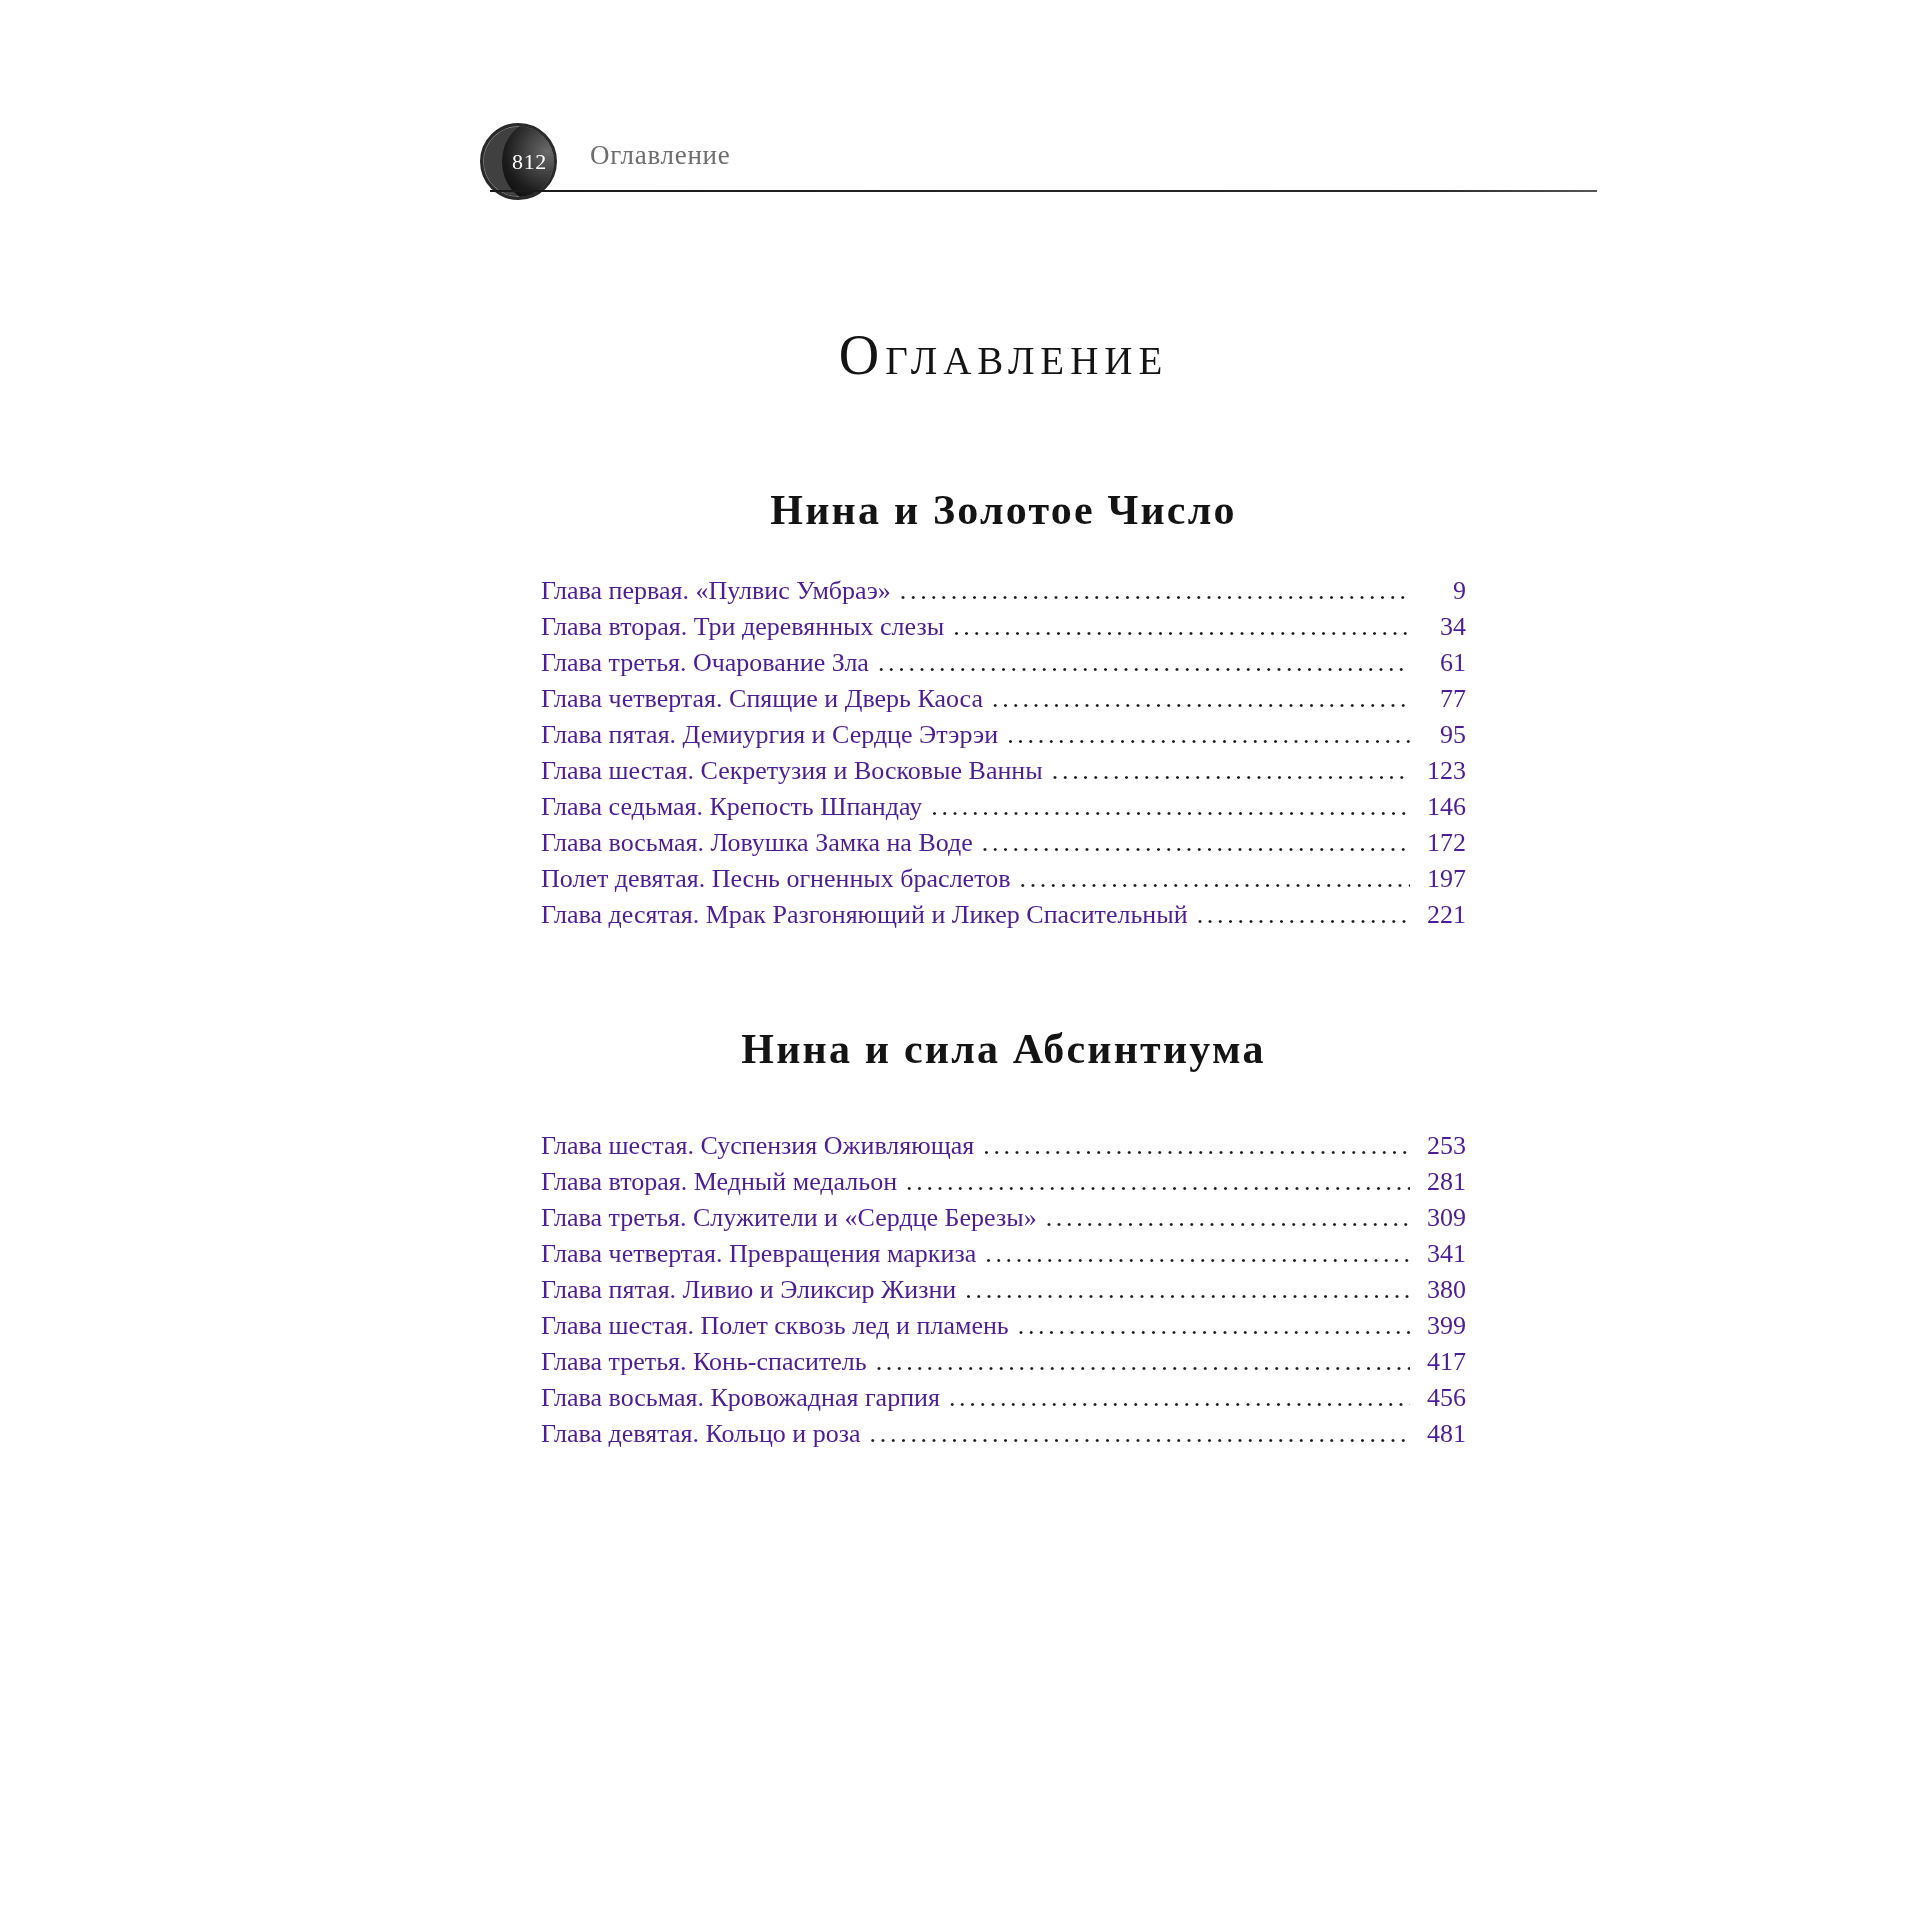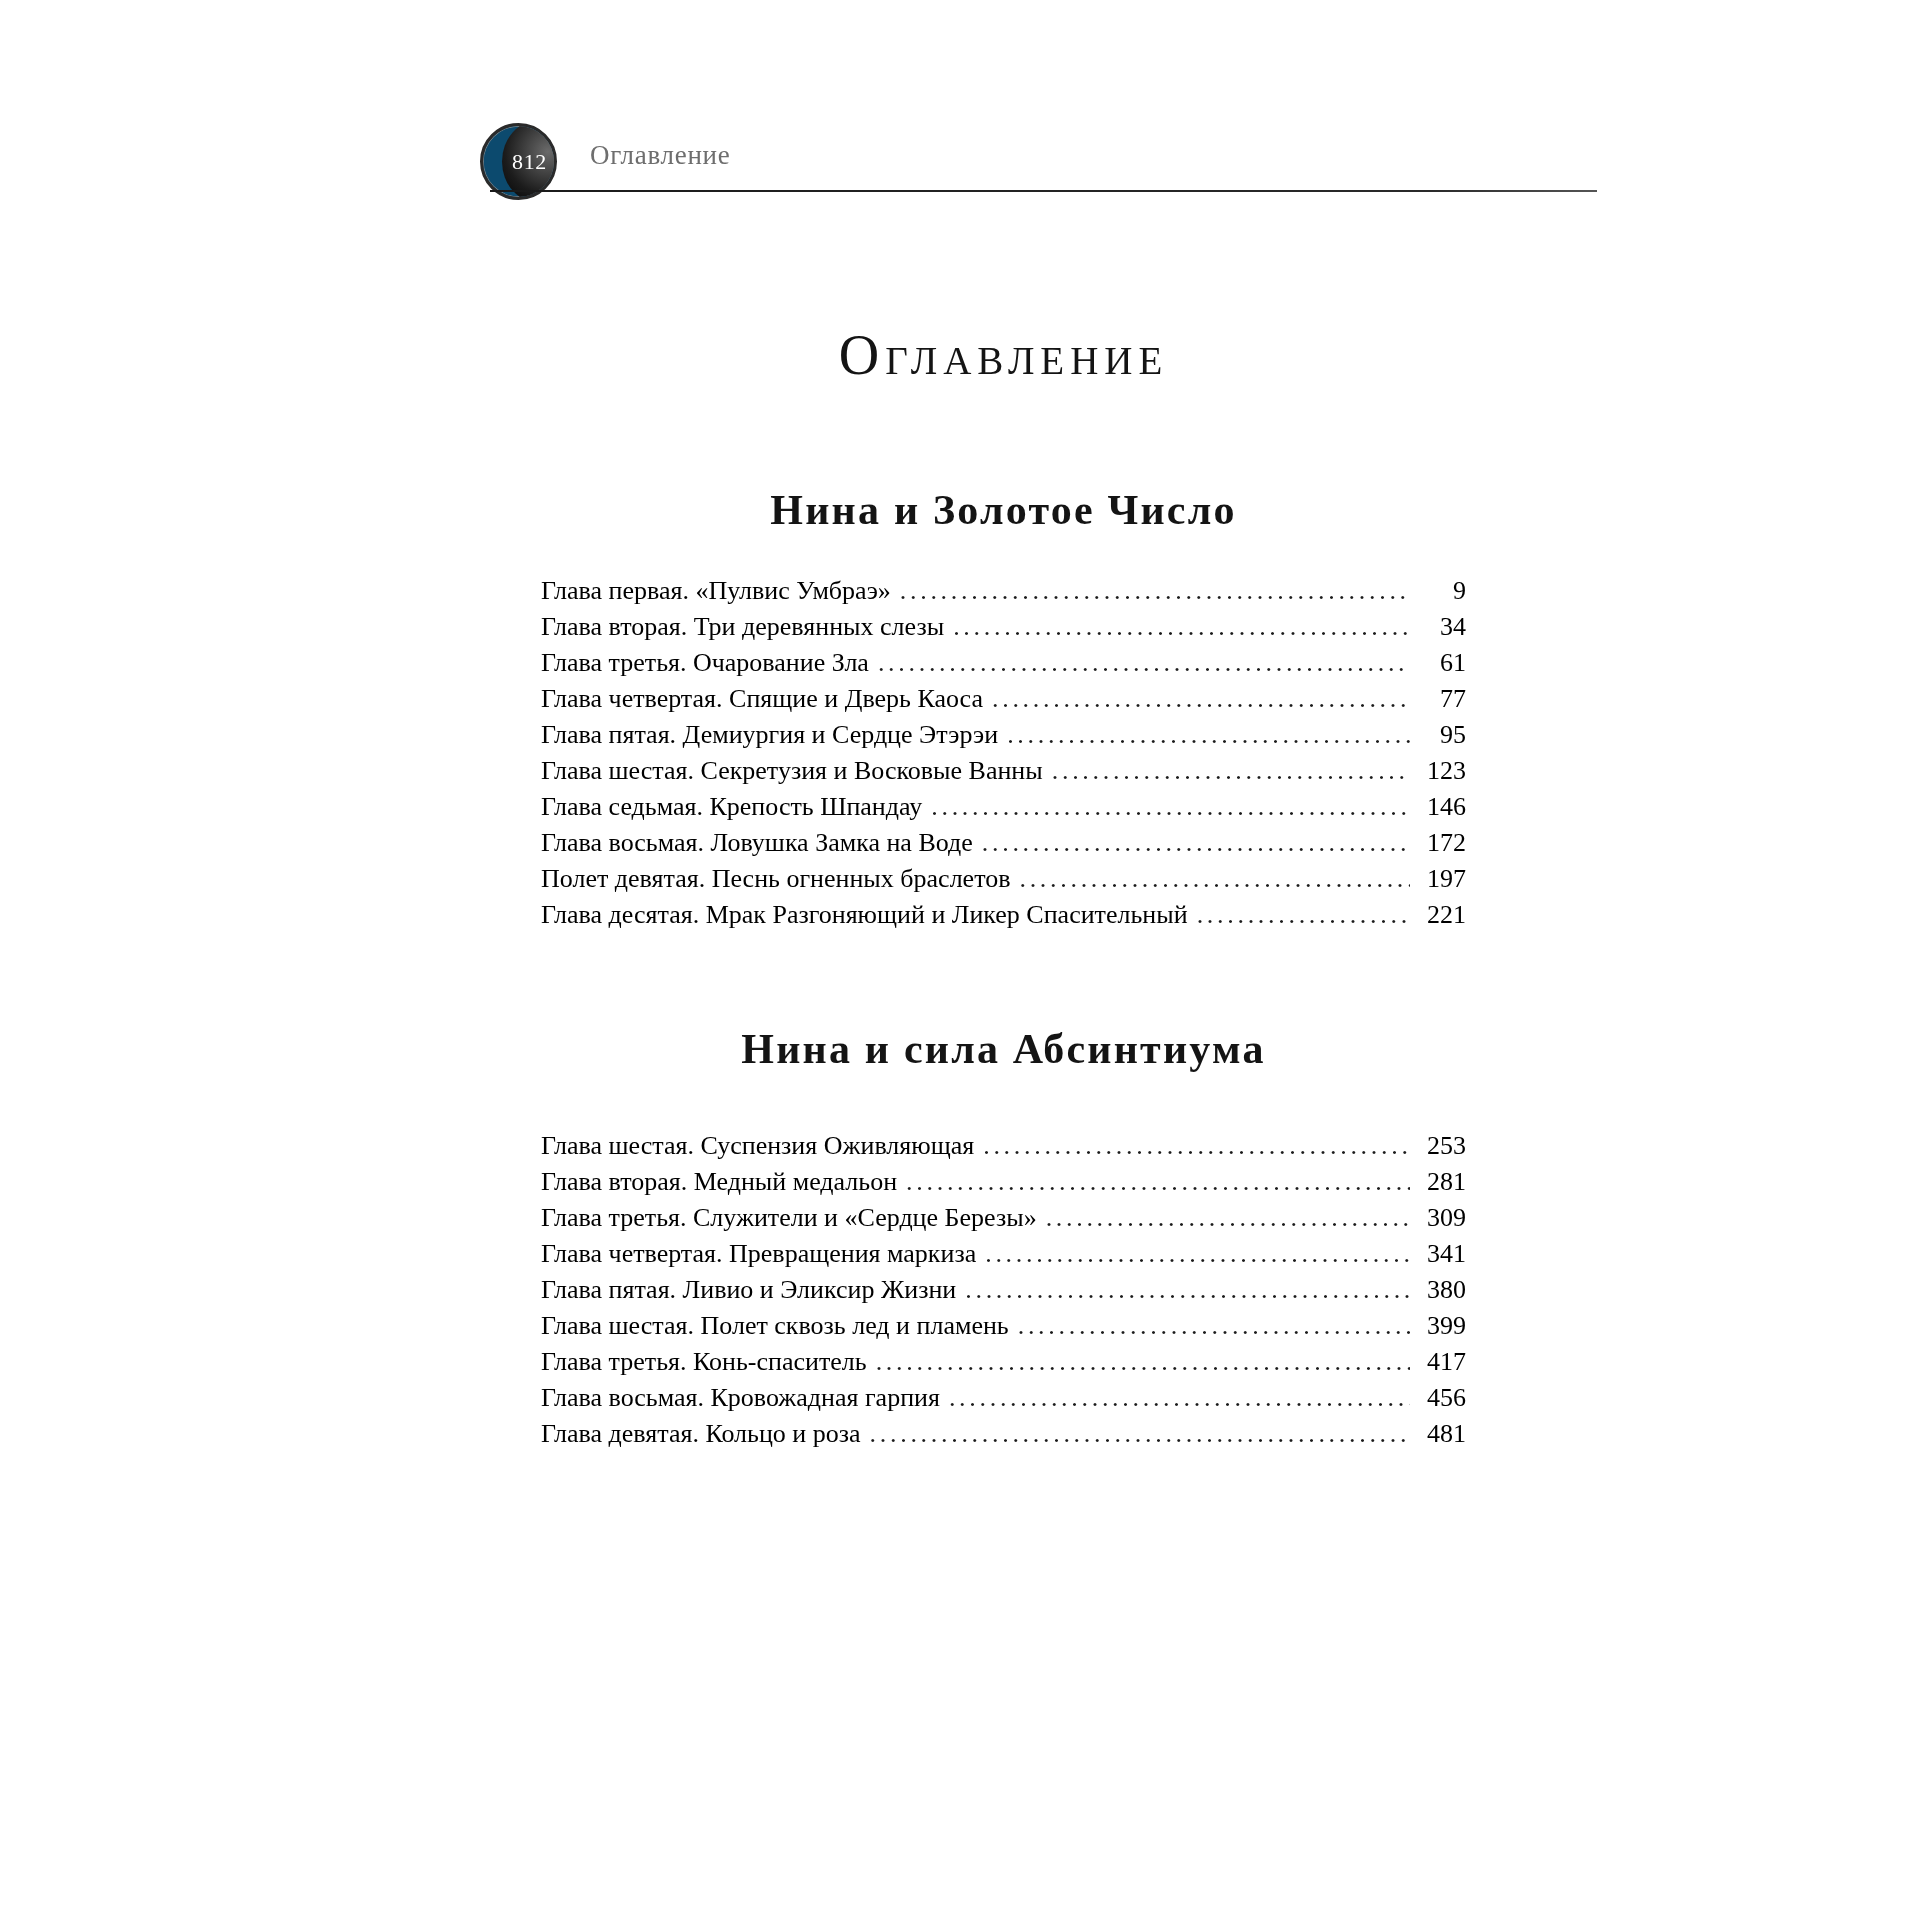--- a/index.html
+++ b/index.html
@@ -24,21 +24,21 @@
     width: 1121px;
     height: 82px;
   }
   .logo {
     position: absolute;
     left: 0px;
     top: 4.4px;
     width: 71px;
     height: 71px;
     border-radius: 50%;
-    background: #0c4a6e;
+    background: #404040;
     border: 3px solid #2a2a2a;
     overflow: hidden;
     box-shadow: 0 0 0 0.7px #888 inset;
   }
   .logo-dark {
     position: absolute;
     left: 19px;
     top: -6px;
     width: 74px;
     height: 83px;
@@ -107,21 +107,21 @@
   }
 
   .toc {
     width: 100%;
   }
   .toc-row {
     display: flex;
     align-items: baseline;
     height: 36px;
     font-size: 26px;
-    color: #000000;
+    color: #4c1d95;
   }
   .toc-label {
     white-space: nowrap;
     flex: 0 0 auto;
   }
   .toc-leader {
     flex: 1 1 auto;
     overflow: hidden;
     white-space: nowrap;
     margin: 0 7.4px 0 9px;

